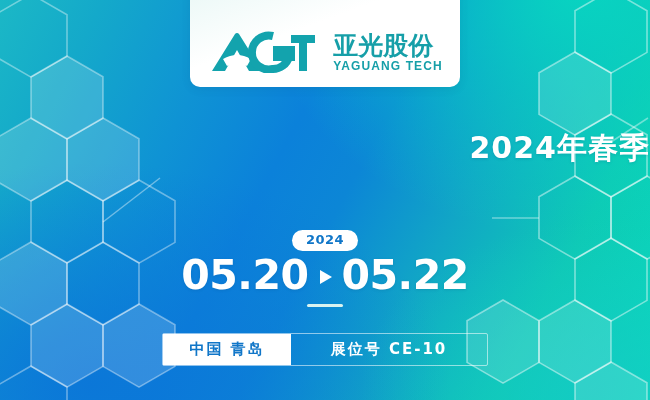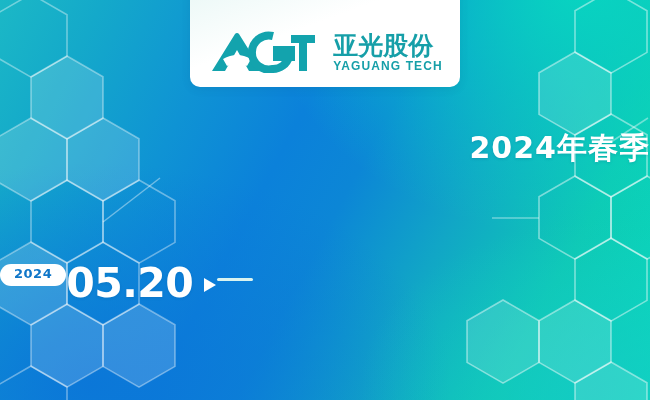--- a/index.html
+++ b/index.html
@@ -118,38 +118,38 @@
     letter-spacing: 1.5px;
     line-height: 1.18;
     font-family: "DejaVu Sans", sans-serif;
     text-shadow: 0 1px 3px rgba(0,60,110,0.18);
   }
 
   
   .date-block {
     position: absolute;
     left: 0; right: 0;
-    top: 246px;
-    display: flex;
-    flex-direction: row;
+    top: 230px;
+    display: flex;
+    flex-direction: column;
     align-items: center;
   }
   .year-pill {
     background: #ffffff;
     color: #1076c8;
     font-size: 13px;
     font-weight: 700;
     letter-spacing: 0.5px;
     padding: 2px 14px 3px 14px;
     border-radius: 11px;
     line-height: 1.25;
     font-family: "DejaVu Sans", sans-serif;
   }
   .date-line {
-    margin-top: 17px;
+    margin-top: 4px;
     display: flex;
     align-items: center;
     gap: 9px;
     color: #ffffff;
   }
   .date-num {
     font-size: 41px;
     font-weight: 700;
     letter-spacing: -0.5px;
     line-height: 1;
@@ -280,18 +280,23 @@
     <div class="title-1">2024年春季</div>
   </div>
 
   <div class="date-block">
     <div class="year-pill">2024</div>
     <div class="date-line">
       <span class="date-num">05.20</span>
       <svg class="date-arrow" width="15" height="18" viewBox="0 0 15 18">
         <polygon points="2,2 14,9 2,16" fill="#ffffff"></polygon>
       </svg>
+      <span class="date-num">05.22</span>
     </div>
     <div class="date-rule"></div>
   </div>
 
+  <div class="info-bar">
+    <div class="info-left">中国 青岛</div>
+    <div class="info-right">展位号 CE-10</div>
+  </div>
 
 </div>
 
 </body></html>

